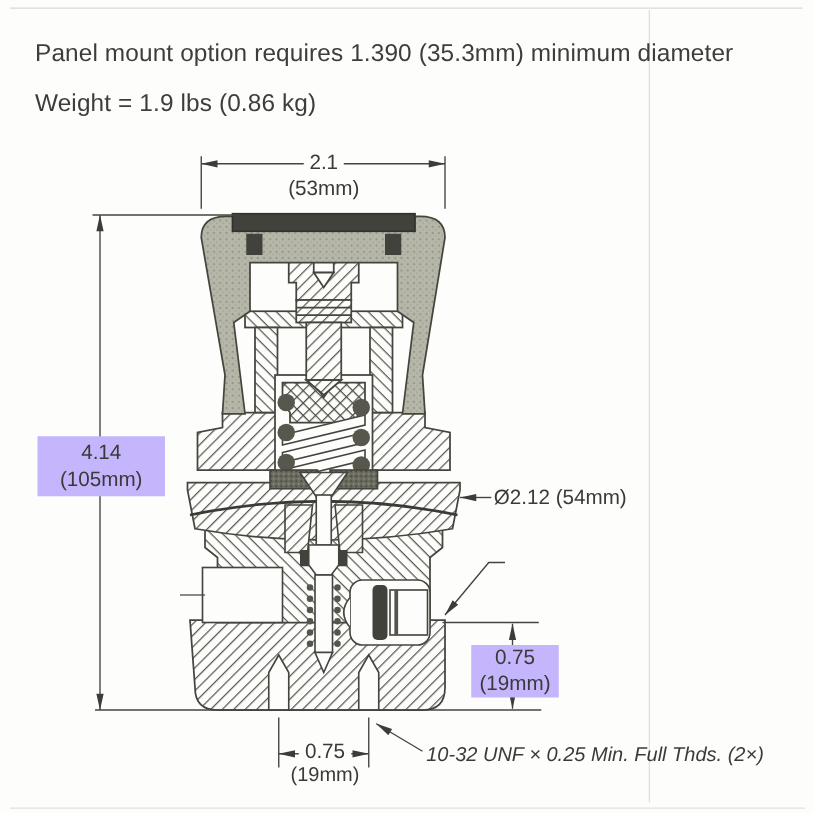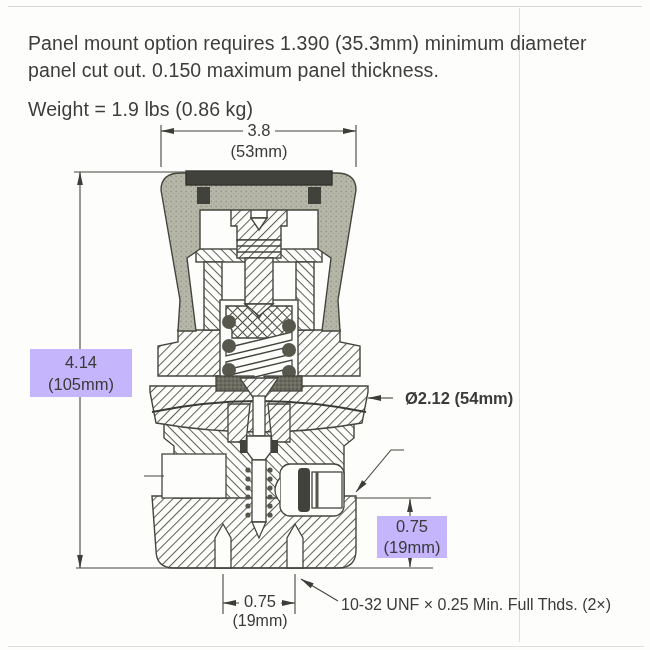--- a/index.html
+++ b/index.html
@@ -22,38 +22,37 @@
 
   svg{position:absolute;left:0;top:0;}
 
   .dim-label{position:absolute;font-size:16.5px;line-height:21px;color:#3a3a38;white-space:nowrap;}
   .dim-label .val{background:#fdfdfb;padding:0 5px;display:inline-block;}
   .center{text-align:center;}
   .masked{background:#c4b5fd;}
 
   .lbl-width{left:197px;top:120px;width:124px;line-height:21px;}
   .lbl-height{left:30px;top:349px;width:102px;line-height:22px;padding:2px 0;}
-  .lbl-flange{left:405px;top:388px;font-weight:bold;}
+  .lbl-flange{left:395px;top:388px;}
   .lbl-npt{left:405px;top:438px;line-height:22px;}
   .lbl-portheight{left:377px;top:516px;width:70px;line-height:21px;}
   .lbl-holespacing{left:220px;top:592px;width:80px;line-height:19px;}
   .lbl-holespacing .metric{font-size:16px;}
-  .lbl-thread{left:341px;top:594px;font-size:16px;}
+  .lbl-thread{left:341px;top:594px;font-size:16px;font-style:italic;}
 </style>
 </head>
 <body>
 
 <div class="page">
   <div class="page-edge-top"></div>
   <div class="page-edge-right"></div>
   <div class="page-edge-bottom"></div>
 
   <div class="notes">
     <p>Panel mount option requires 1.390 (35.3mm) minimum diameter</p>
-    <p>panel cut out. 0.150 maximum panel thickness.</p>
     <p class="weight">Weight = 1.9 lbs (0.86 kg)</p>
   </div>
 
   <svg width="650" height="650" viewBox="0 0 650 650">
     <defs>
       <pattern id="h1" patternUnits="userSpaceOnUse" width="6.5" height="6.5" patternTransform="rotate(-45)">
         <rect width="6.5" height="6.5" fill="#fdfdfb"></rect>
         <line x1="0" y1="0.5" x2="6.5" y2="0.5" stroke="#5a5a52" stroke-width="1"></line>
       </pattern>
       <pattern id="h2" patternUnits="userSpaceOnUse" width="6.5" height="6.5" patternTransform="rotate(45)">
@@ -206,21 +205,21 @@
 
       <line x1="223" y1="574" x2="223" y2="614"></line>
       <line x1="295" y1="574" x2="295" y2="614"></line>
       <line x1="223" y1="603" x2="295" y2="603" marker-start="url(#arr)" marker-end="url(#arr)"></line>
 
       <line x1="338" y1="601" x2="301" y2="579" marker-end="url(#arr)"></line>
     </g>
   </svg>
 
   <div class="dim-label lbl-width center">
-    <span class="val">3.8</span><br>
+    <span class="val">2.1</span><br>
     <span>(53mm)</span>
   </div>
 
   <div class="dim-label lbl-height center masked">
     <span>4.14</span><br>
     <span>(105mm)</span>
   </div>
 
   <div class="dim-label lbl-flange">Ø2.12 (54mm)</div>
 

